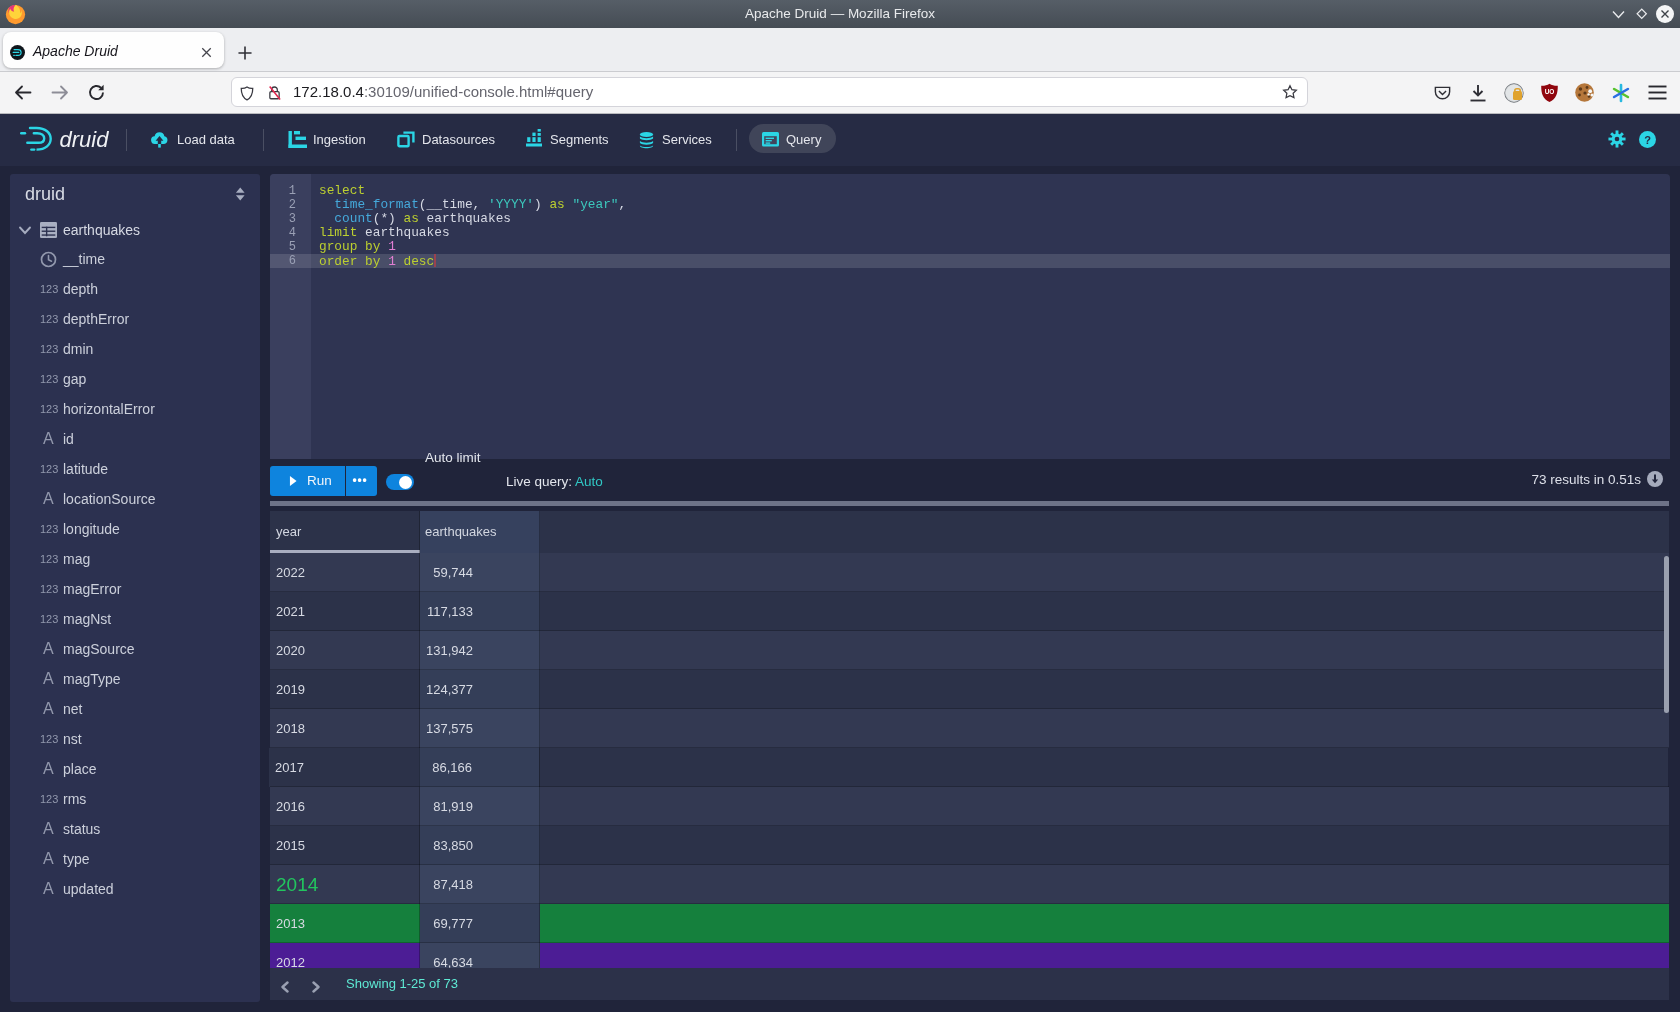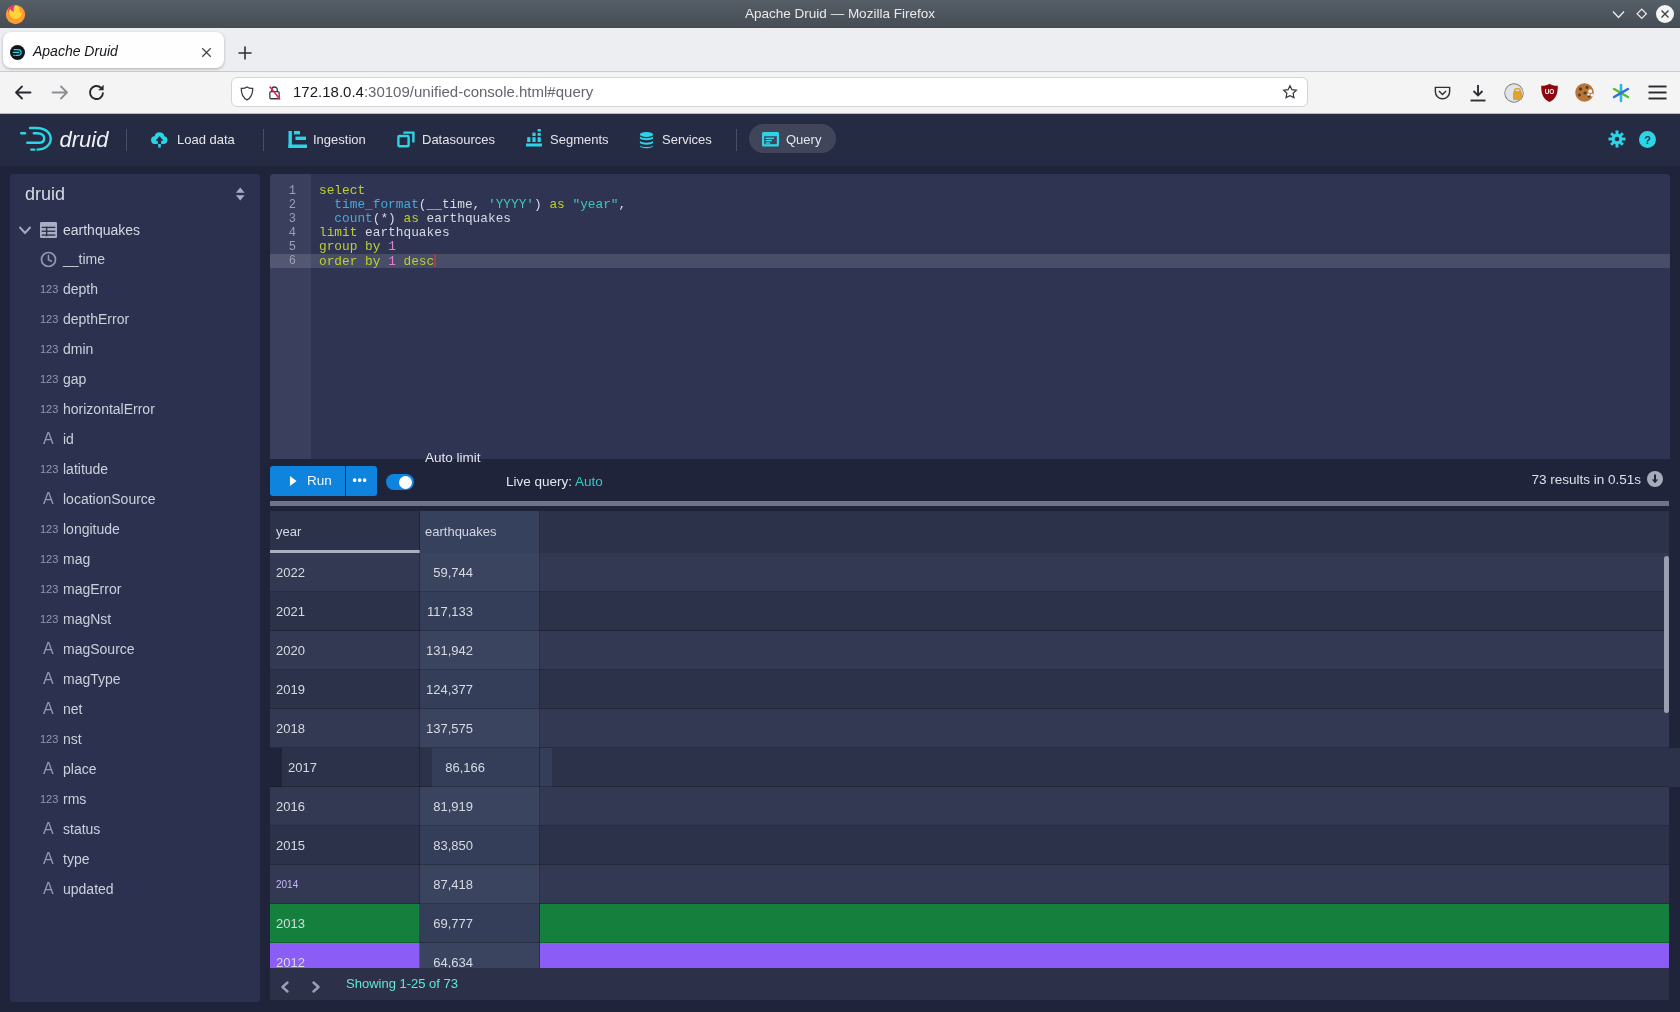--- a/index.html
+++ b/index.html
@@ -440,51 +440,51 @@
     <div style="position:absolute;left:6px;top:0;height:39px;line-height:39px;font-size:13px;color:#d7dae3;">2019</div>
     <div style="position:absolute;left:150px;top:0;width:53px;height:39px;line-height:39px;font-size:13px;color:#d7dae3;text-align:right;">124,377</div>
   </div>
 <div class="abs" style="left:270px;top:708px;width:1399px;height:1px;background:rgba(0,0,0,0.22);"></div>
 <div class="abs" style="left:270px;top:709px;width:1399px;height:39px;background:#333952;overflow:hidden;">
     <div style="position:absolute;left:150px;top:0;width:120px;height:39px;background:#3a445f;"></div>
     <div style="position:absolute;left:6px;top:0;height:39px;line-height:39px;font-size:13px;color:#d7dae3;">2018</div>
     <div style="position:absolute;left:150px;top:0;width:53px;height:39px;line-height:39px;font-size:13px;color:#d7dae3;text-align:right;">137,575</div>
   </div>
 <div class="abs" style="left:270px;top:747px;width:1399px;height:1px;background:rgba(0,0,0,0.22);"></div>
-<div class="abs" style="left:282px;top:748px;width:1399px;height:39px;background:#2c3249;overflow:hidden;">
+<div class="abs" style="left:269px;top:748px;width:1399px;height:39px;background:#2c3249;overflow:hidden;">
     <div style="position:absolute;left:150px;top:0;width:120px;height:39px;background:#343e58;"></div>
     <div style="position:absolute;left:6px;top:0;height:39px;line-height:39px;font-size:13px;color:#d7dae3;">2017</div>
     <div style="position:absolute;left:150px;top:0;width:53px;height:39px;line-height:39px;font-size:13px;color:#d7dae3;text-align:right;">86,166</div>
   </div>
 <div class="abs" style="left:270px;top:786px;width:1399px;height:1px;background:rgba(0,0,0,0.22);"></div>
 <div class="abs" style="left:270px;top:787px;width:1399px;height:39px;background:#333952;overflow:hidden;">
     <div style="position:absolute;left:150px;top:0;width:120px;height:39px;background:#3a445f;"></div>
     <div style="position:absolute;left:6px;top:0;height:39px;line-height:39px;font-size:13px;color:#d7dae3;">2016</div>
     <div style="position:absolute;left:150px;top:0;width:53px;height:39px;line-height:39px;font-size:13px;color:#d7dae3;text-align:right;">81,919</div>
   </div>
 <div class="abs" style="left:270px;top:825px;width:1399px;height:1px;background:rgba(0,0,0,0.22);"></div>
 <div class="abs" style="left:270px;top:826px;width:1399px;height:39px;background:#2c3249;overflow:hidden;">
     <div style="position:absolute;left:150px;top:0;width:120px;height:39px;background:#343e58;"></div>
     <div style="position:absolute;left:6px;top:0;height:39px;line-height:39px;font-size:13px;color:#d7dae3;">2015</div>
     <div style="position:absolute;left:150px;top:0;width:53px;height:39px;line-height:39px;font-size:13px;color:#d7dae3;text-align:right;">83,850</div>
   </div>
 <div class="abs" style="left:270px;top:864px;width:1399px;height:1px;background:rgba(0,0,0,0.22);"></div>
 <div class="abs" style="left:270px;top:865px;width:1399px;height:39px;background:#333952;overflow:hidden;">
     <div style="position:absolute;left:150px;top:0;width:120px;height:39px;background:#3a445f;"></div>
-    <div style="position:absolute;left:6px;top:0;height:39px;line-height:39px;font-size:10px;color:#c4b5fd;">2014</div>
+    <div style="position:absolute;left:6px;top:0;height:39px;line-height:39px;font-size:19px;color:#22c55e;">2014</div>
     <div style="position:absolute;left:150px;top:0;width:53px;height:39px;line-height:39px;font-size:13px;color:#d7dae3;text-align:right;">87,418</div>
   </div>
 <div class="abs" style="left:270px;top:903px;width:1399px;height:1px;background:rgba(0,0,0,0.22);"></div>
 <div class="abs" style="left:270px;top:904px;width:1399px;height:39px;background:#15803d;overflow:hidden;padding-left:48px;">
     <div style="position:absolute;left:150px;top:0;width:120px;height:39px;background:#343e58;"></div>
     <div style="position:absolute;left:6px;top:0;height:39px;line-height:39px;font-size:13px;color:#d7dae3;">2013</div>
     <div style="position:absolute;left:150px;top:0;width:53px;height:39px;line-height:39px;font-size:13px;color:#d7dae3;text-align:right;">69,777</div>
   </div>
 <div class="abs" style="left:270px;top:942px;width:1399px;height:1px;background:rgba(0,0,0,0.22);"></div>
-<div class="abs" style="left:270px;top:943px;width:1399px;height:25px;background:#8b5cf6;overflow:hidden;">
+<div class="abs" style="left:270px;top:943px;width:1399px;height:25px;background:#4c1d95;overflow:hidden;">
     <div style="position:absolute;left:150px;top:0;width:120px;height:39px;background:#3a445f;"></div>
     <div style="position:absolute;left:6px;top:0;height:39px;line-height:39px;font-size:13px;color:#d7dae3;">2012</div>
     <div style="position:absolute;left:150px;top:0;width:53px;height:39px;line-height:39px;font-size:13px;color:#d7dae3;text-align:right;">64,634</div>
   </div>
 <div class="abs" style="left:419px;top:511px;width:1px;height:457px;background:rgba(0,0,0,0.28);"></div>
 <div class="abs" style="left:539px;top:511px;width:1px;height:457px;background:rgba(0,0,0,0.28);"></div>
 <div class="abs" style="left:1664px;top:556px;width:5px;height:157px;background:#9aa0af;border-radius:2.5px;"></div>
 <div class="abs" id="footer"></div>
 <svg class="abs" style="left:280px;top:981px" width="10" height="12" viewBox="0 0 10 12">
     <path fill="none" stroke="#9aa0b2" stroke-width="2.4" stroke-linecap="round" stroke-linejoin="round" d="M7.5 1.5 L2.5 6 L7.5 10.5"></path>

